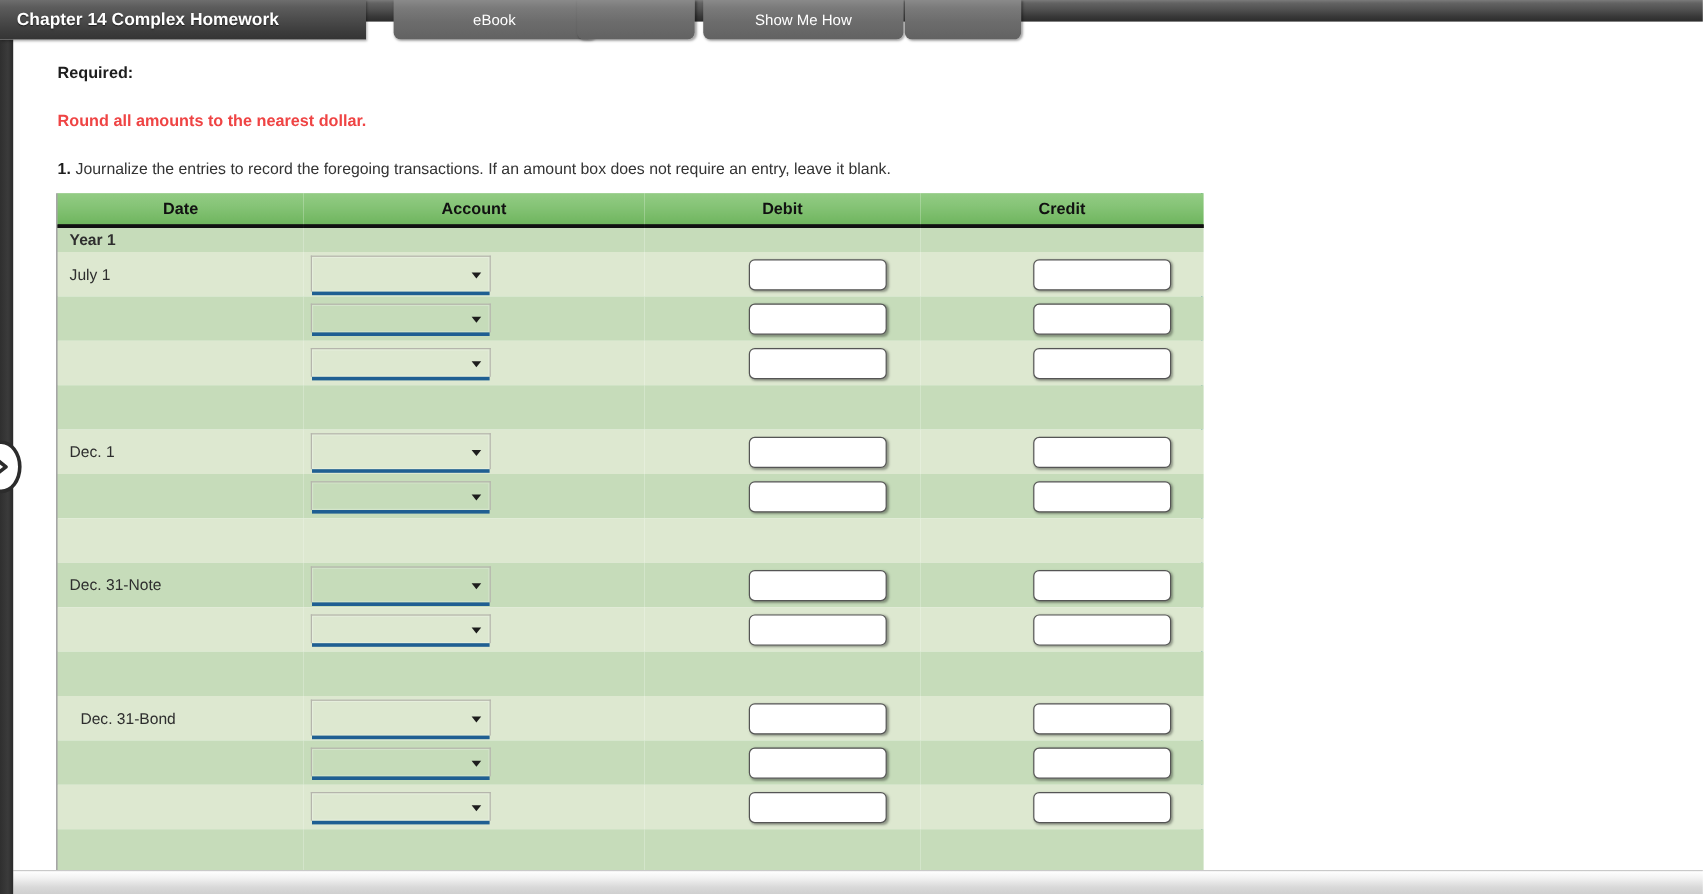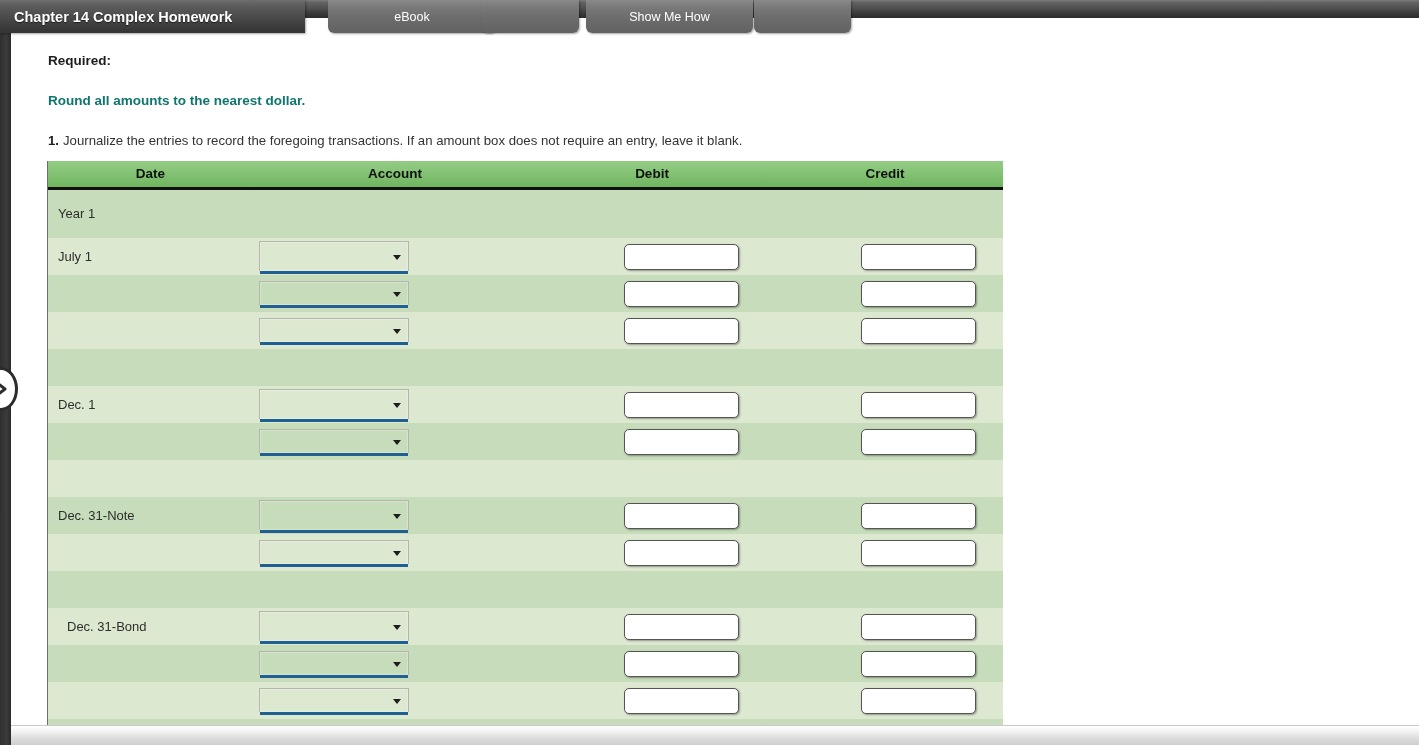--- a/index.html
+++ b/index.html
@@ -72,21 +72,21 @@
     background: #ffffff;
     overflow: hidden;
     padding-left: 23px;
   }
   .req {
     position: absolute; left: 37px; top: 20px;
     font-size: 13.5px; font-weight: bold; color: #1d1d1d;
   }
   .round {
     position: absolute; left: 37px; top: 60px;
-    font-size: 13.5px; font-weight: bold; color: #0f766e;
+    font-size: 13.5px; font-weight: bold; color: #ef4444;
   }
   .q1 { position: absolute; left: 37px; top: 100px; font-size: 13.2px; color: #333; }
   .q1 b { color: #1d1d1d; font-size: 13.2px; margin-right: 4px; }
 
   
   .jtable {
     position: absolute; left: 36px; top: 128px;
     width: 955px;
     border-left: 1px solid #6d6d6d;
     border-right: 1px solid #0369a1;
@@ -110,21 +110,21 @@
   tr.shade-a td { background: #c6dcba; }
   tr.shade-b td { background: #dde8d0; }
   td { padding: 0; vertical-align: middle; }
 
   td.datecell {
     font-size: 13px; color: #2e2e2e;
     padding-left: 10px;
     white-space: nowrap;
   }
   td.datecell.indent { padding-left: 19px; }
-  tr.r-year td { height: 50px; }
+  tr.r-year td { height: 22px; font-weight: bold; }
   tr.r-entry td { height: 37px; }
   tr.r-gap td   { height: 37px; }
 
   
   .sel {
     position: relative;
     width: 150px; height: 30px;
     margin-left: 6px;
     border: 1px solid #b5b5ac;
     border-bottom: none;

